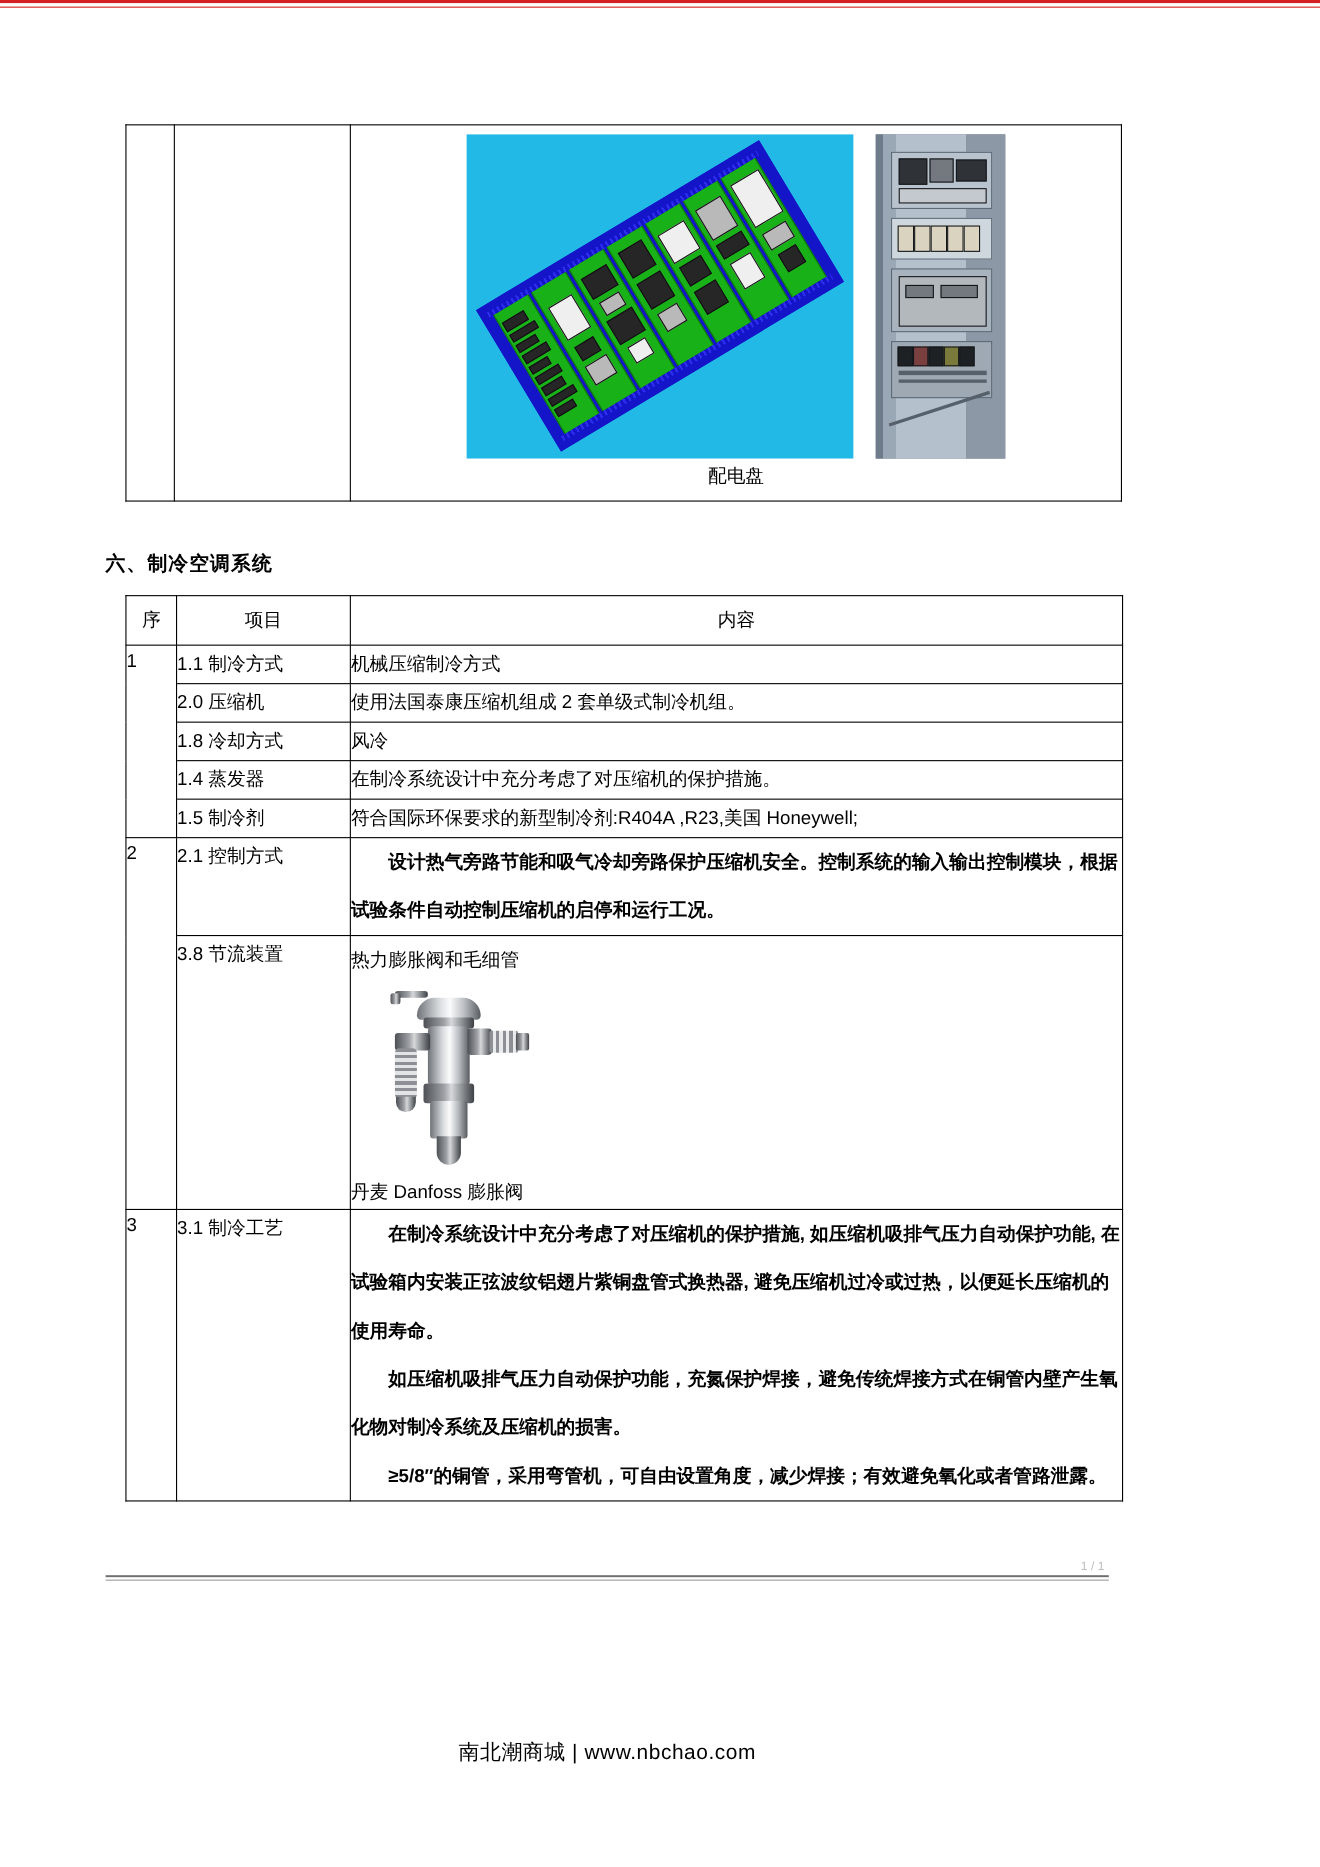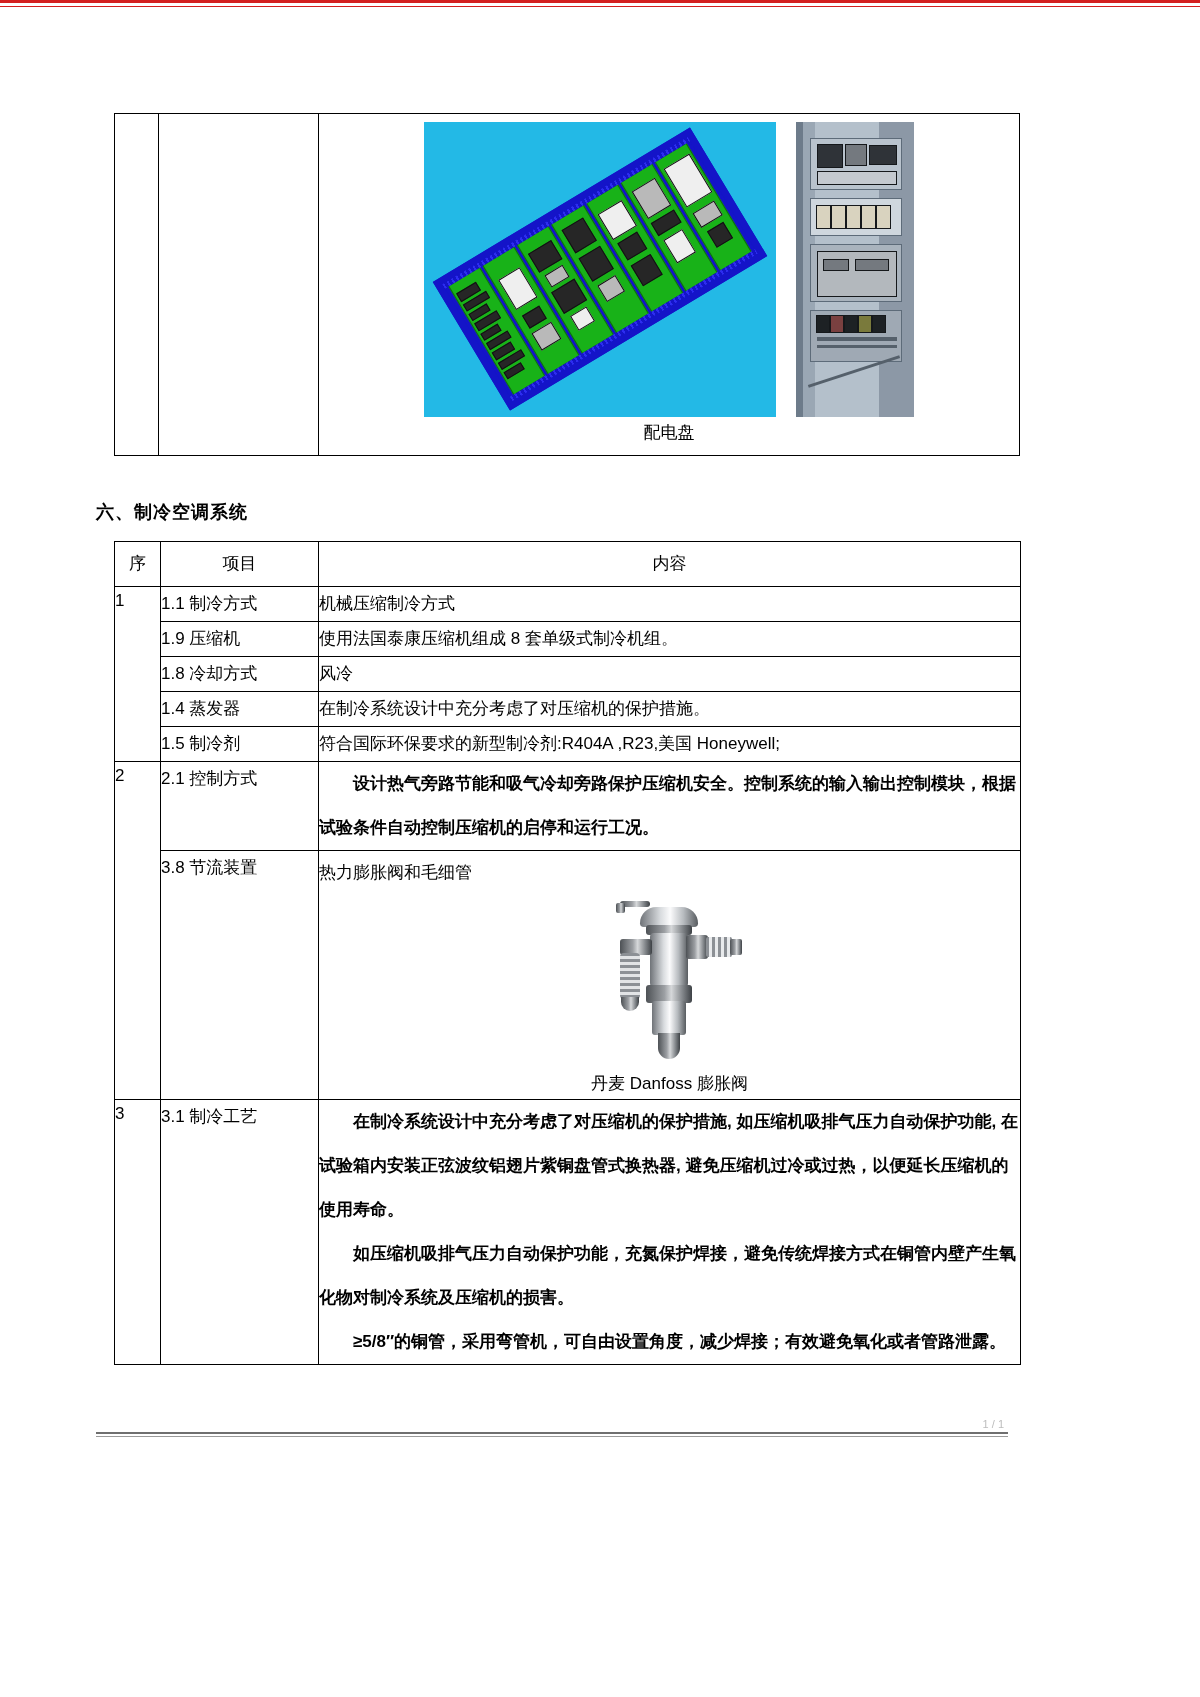--- a/index.html
+++ b/index.html
@@ -215,21 +215,21 @@
   .body-block p {
     margin: 0;
     line-height: 44px;
   }
 
   
   .valve-wrap {
     padding: 4px 0 0 0;
     display: flex;
     flex-direction: column;
-    align-items: center;
+    align-items: flex-start;
   }
   .valve-pic {
     width: 180px;
     height: 168px;
     position: relative;
   }
   .vp {
     position: absolute;
     background: linear-gradient(to right,#6f7378 0%,#d8dbde 35%,#fbfbfc 52%,#b7bbbf 75%,#585c60 100%);
     border-radius: 2px;
@@ -403,22 +403,22 @@
         <th class="hdr hdr-tall">项目</th>
         <th class="hdr hdr-tall">内容</th>
       </tr>
 
       <tr>
         <td class="cell-seq" rowspan="5">1</td>
         <td class="cell-pad">1.1 制冷方式</td>
         <td class="cell-pad">机械压缩制冷方式</td>
       </tr>
       <tr>
-        <td class="cell-pad">1.9  压缩机</td>
-        <td class="cell-pad">使用法国泰康压缩机组成 8 套单级式制冷机组。</td>
+        <td class="cell-pad">2.0  压缩机</td>
+        <td class="cell-pad">使用法国泰康压缩机组成 2 套单级式制冷机组。</td>
       </tr>
       <tr>
         <td class="cell-pad">1.8 冷却方式</td>
         <td class="cell-pad">风冷</td>
       </tr>
       <tr>
         <td class="cell-pad">1.4 蒸发器</td>
         <td class="cell-pad">在制冷系统设计中充分考虑了对压缩机的保护措施。</td>
       </tr>
       <tr>
@@ -481,14 +481,15 @@
     </tbody>
   </table>
 
   <div class="page-num">1 / 1</div>
   <div class="bot-rule">
     <div class="r1"></div>
     <div class="r-gap"></div>
     <div class="r2"></div>
   </div>
 
+  <div class="footer">南北潮商城 | www.nbchao.com</div>
 
 </div>
 
 </body></html>

